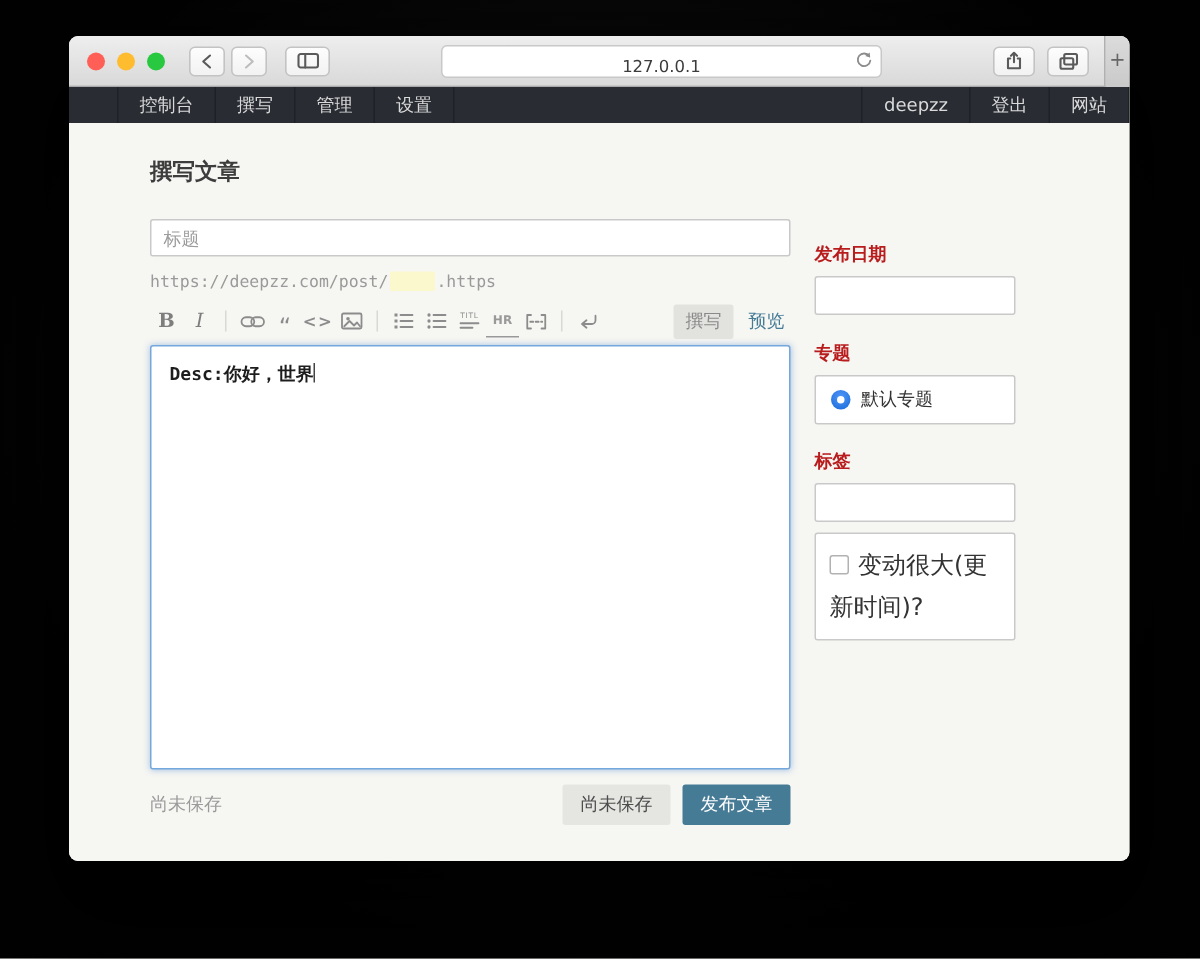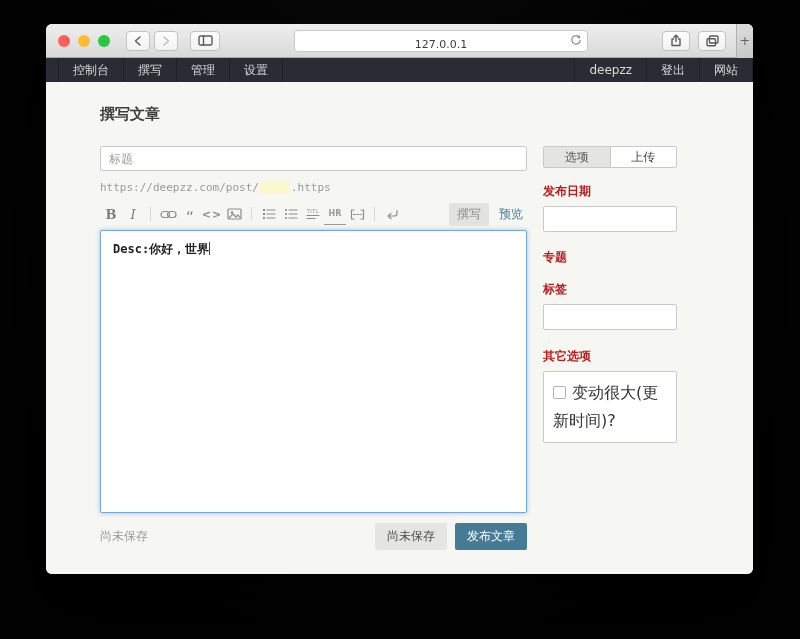--- a/index.html
+++ b/index.html
@@ -34,21 +34,21 @@
     position:relative;justify-content:center;font-size:11px;color:#3c3c3c;
   }
   .addr .reload{position:absolute;right:5px;top:3px;}
   .right-btns{display:flex;gap:8px;align-items:center;margin-right:10px;}
   .plus-seg{
     width:16px;height:34px;margin-right:0;display:flex;align-items:center;justify-content:center;
     background:linear-gradient(180deg,#dcdcdc,#c9c9c9);border-left:1px solid #b0b0b0;
     color:#666;font-size:13px;
   }
   
-  .adminnav{height:24px;background:#292d33;display:flex;align-items:stretch;font-size:12px;}
+  .adminnav{height:24px;background:#292d33;display:flex;align-items:stretch;font-size:12px;padding-left:20px;}
   .nav-item{
     color:#d9d9d9;display:flex;align-items:center;padding:0 14px;cursor:default;
     border-right:1px solid rgba(0,0,0,0.25);
   }
   .nav-item:first-child{border-left:1px solid rgba(0,0,0,0.25);margin-left:12px;}
   .nav-right{margin-left:auto;display:flex;}
   .nav-right .nav-item:first-child{margin-left:0;}
   
   .content{height:492px;background:#f6f6f3;box-sizing:border-box;padding-left:54px;}
   .page-title{margin:0;padding-top:22px;font-size:15px;font-weight:bold;color:#3d3d3d;height:21px;line-height:21px;}
@@ -281,33 +281,32 @@
         <div class="bottomrow">
           <span class="status">尚未保存</span>
           <span class="btns">
             <button class="btn btn-draft">尚未保存</button>
             <button class="btn btn-publish">发布文章</button>
           </span>
         </div>
       </div>
 
       <div class="side-col">
-        <div class="side-tabs">
-          <span class="side-tab active">选项</span>
-          <span class="side-tab">上传</span>
-        </div>
 
         <div class="side-label lbl-date">发布日期</div>
         <input class="side-input" value="" style="">
 
         <div class="side-label lbl-cat">专题</div>
+        <div class="side-box cat-box">
+          <span class="radio"></span>
+          <span class="cat-label">默认专题</span>
+        </div>
 
         <div class="side-label lbl-tag">标签</div>
         <input class="side-input" value="" style="">
 
-        <div class="side-label lbl-other">其它选项</div>
         <div class="side-box other-box">
           <span class="checkbox"></span><span>变动很大(更新时间)?</span>
         </div>
       </div>
     </div>
   </div>
 </div>
 
 </body></html>

